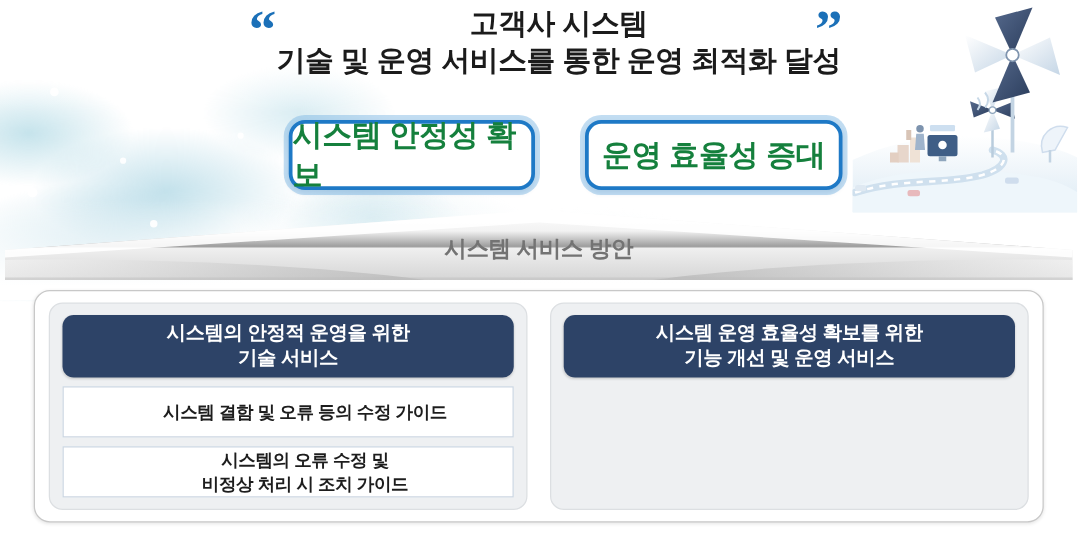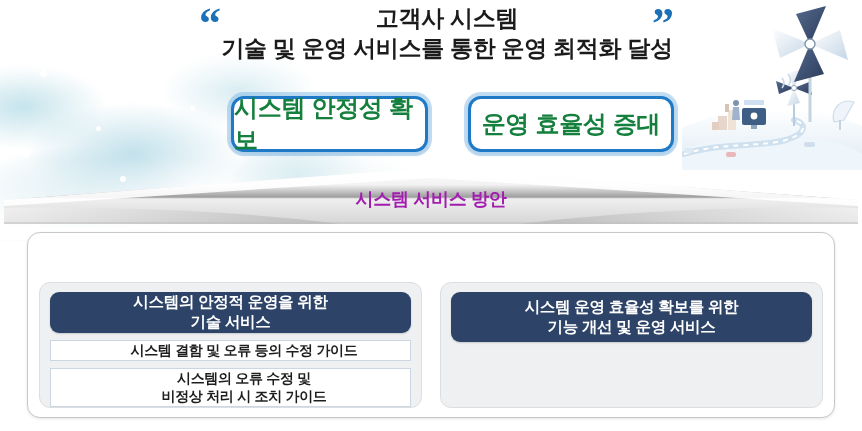--- a/index.html
+++ b/index.html
@@ -138,21 +138,21 @@
     left: 0; top: 166px;
     width: 862px; height: 62px;
   }
   .banner-label {
     position: absolute;
     left: 0; top: 21px;
     width: 862px;
     text-align: center;
     font-size: 18px;
     font-weight: 700;
-    color: #a21caf;
+    color: #737373;
     letter-spacing: -0.3px;
     z-index: 3;
   }
 
   
   .outer-card {
     position: absolute;
     left: 27px; top: 232px;
     width: 808px; height: 186px;
     background: #ffffff;
@@ -168,21 +168,20 @@
   .panel {
     flex: 1 1 0;
     background: #eef0f2;
     border: 1px solid #dcdfe2;
     border-radius: 11px;
     padding: 9px 10px;
     box-sizing: border-box;
     display: flex;
     flex-direction: column;
     gap: 7px;
-    margin-top: 40px;
   }
 
   .panel-head {
     background: #2D4367;
     color: #ffffff;
     border-radius: 9px;
     height: 50px;
     display: flex;
     align-items: center;
     justify-content: center;

